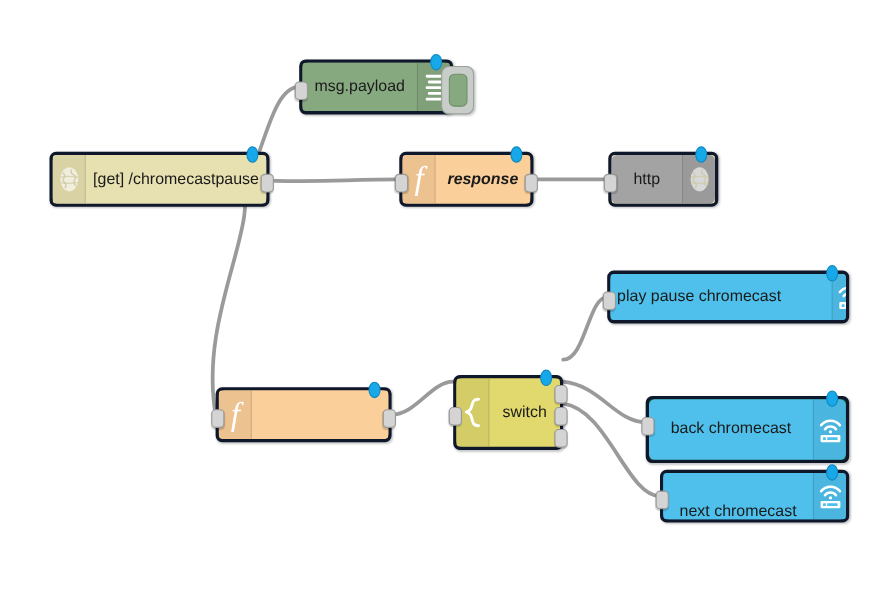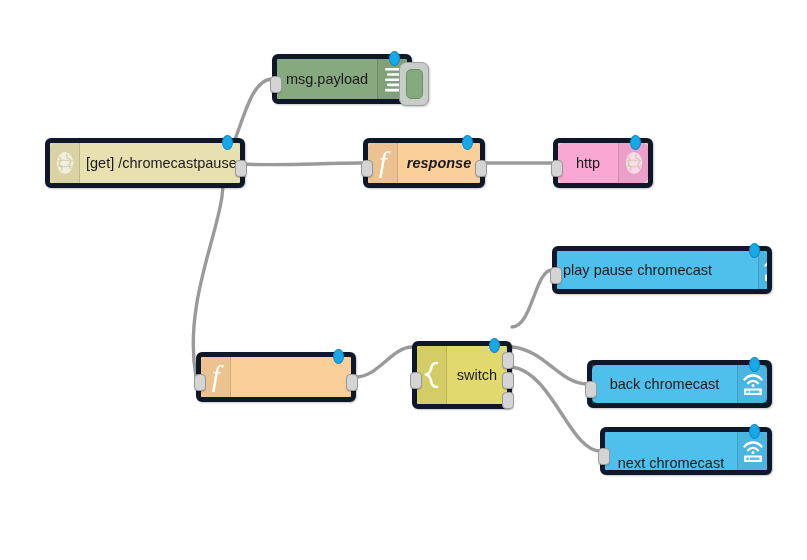--- a/index.html
+++ b/index.html
@@ -19,21 +19,21 @@
   }
   #wires {
     position: absolute;
     left: 0; top: 0;
     width: 807px; height: 560px;
     pointer-events: none;
   }
   .node {
     position: absolute;
     border-radius: 6px;
-    border: 5px solid #0f172a;
+    border: 3px solid #0f172a;
     box-shadow: 1px 1px 2px rgba(0,0,0,0.22);
     display: flex;
     align-items: stretch;
     overflow: visible;
   }
   .node-inner {
     position: relative;
     width: 100%;
     height: 100%;
     border-radius: 5px;
@@ -175,21 +175,21 @@
               <text x="10" y="25" font-family="Liberation Serif, serif" font-size="30" font-style="italic" fill="#ffffff" text-anchor="middle">f</text>
             </svg>
           </div>
           <div class="label italic">response</div>
         </div>
         <div class="port in" style="top: 16.5px;"></div>
         <div class="port out" style="top: 16.5px;"></div>
         <div class="status-dot" style="background: rgb(22, 168, 232);"></div>
       </div>
       <div class="node" style="left: 553px; top: 138px; width: 100px; height: 50px; background: rgb(231, 224, 176);">
-        <div class="node-inner" style="background: #f9a8d4;">
+        <div class="node-inner" style="background: #a3a3a3;">
           <div class="label">http</div>
           <div class="icon-tray right divider-left">
             <svg class="ic" width="22" height="26" viewBox="0 0 22 26">
               <ellipse cx="11" cy="13" rx="8.2" ry="11" fill="#ffffff" opacity="0.62"></ellipse>
               <path d="M5 7 q3 2 1 5 q-2 2 1 4 q2 2 0 5" stroke="#cfcaa6" stroke-width="1.3" fill="none" opacity="0.9"></path>
               <path d="M13 4 q-1 4 2 5 q3 1 1 4 q-2 3 1 6" stroke="#cfcaa6" stroke-width="1.3" fill="none" opacity="0.9"></path>
               <path d="M3.2 11 q6 -1.5 15.6 0" stroke="#cfcaa6" stroke-width="1.1" fill="none" opacity="0.75"></path>
               <path d="M3.2 16 q6 1.5 15.6 0" stroke="#cfcaa6" stroke-width="1.1" fill="none" opacity="0.75"></path>
             </svg>
           </div>
@@ -235,21 +235,21 @@
               <circle cx="12" cy="14.6" r="1.5" fill="#ffffff"></circle>
               <rect x="3" y="17.5" width="18" height="6.5" rx="1" fill="#ffffff"></rect>
               <rect x="5.2" y="19.6" width="2.6" height="2.4" rx="0.5" fill="#4fc0eb"></rect>
               <rect x="9" y="19.6" width="9.5" height="2.4" rx="0.5" fill="#4fc0eb"></rect>
             </svg>
           </div>
         </div>
         <div class="port in" style="top: 15.5px;"></div>
         <div class="status-dot" style="background: rgb(22, 168, 232);"></div>
       </div>
-      <div class="node" style="left: 587px; top: 360px; width: 185px; height: 48px; background: #14532d;">
+      <div class="node" style="left: 587px; top: 360px; width: 185px; height: 61px; background: #14532d;">
         <div class="node-inner" style="background: rgb(79, 192, 235);">
           <div class="label">back chromecast</div>
           <div class="icon-tray right divider-left">
             <svg class="ic" width="24" height="26" viewBox="0 0 24 26">
               <path d="M3.5 8.5 A 11 11 0 0 1 20.5 8.5" stroke="#ffffff" stroke-width="2.3" fill="none" stroke-linecap="round"></path>
               <path d="M7 12.2 A 6.4 6.4 0 0 1 17 12.2" stroke="#ffffff" stroke-width="2.3" fill="none" stroke-linecap="round"></path>
               <circle cx="12" cy="14.6" r="1.5" fill="#ffffff"></circle>
               <rect x="3" y="17.5" width="18" height="6.5" rx="1" fill="#ffffff"></rect>
               <rect x="5.2" y="19.6" width="2.6" height="2.4" rx="0.5" fill="#4fc0eb"></rect>
               <rect x="9" y="19.6" width="9.5" height="2.4" rx="0.5" fill="#4fc0eb"></rect>

